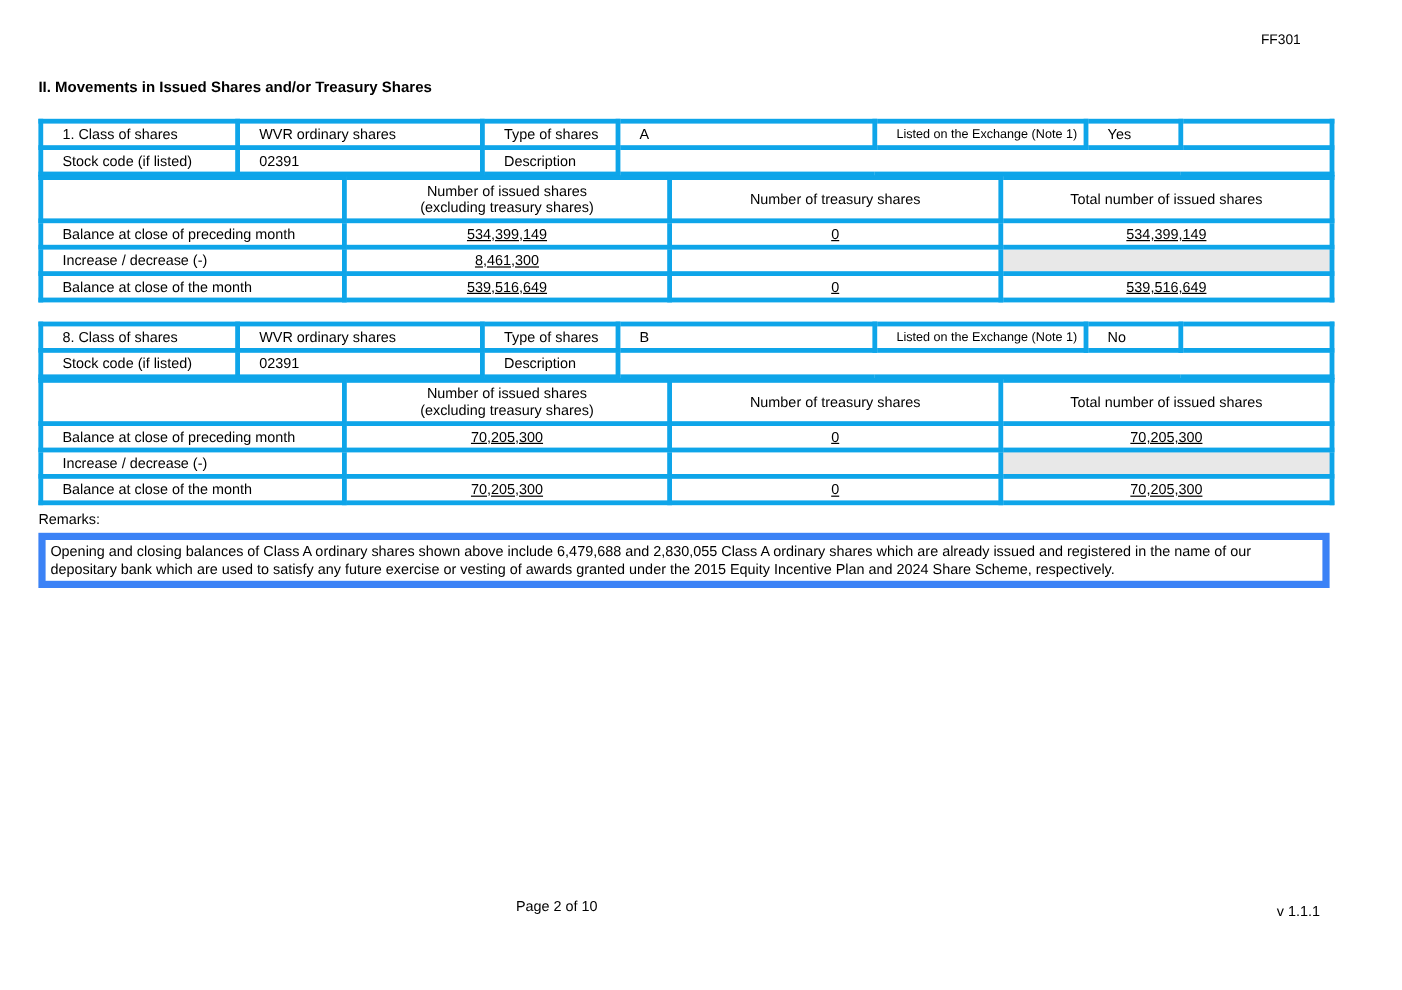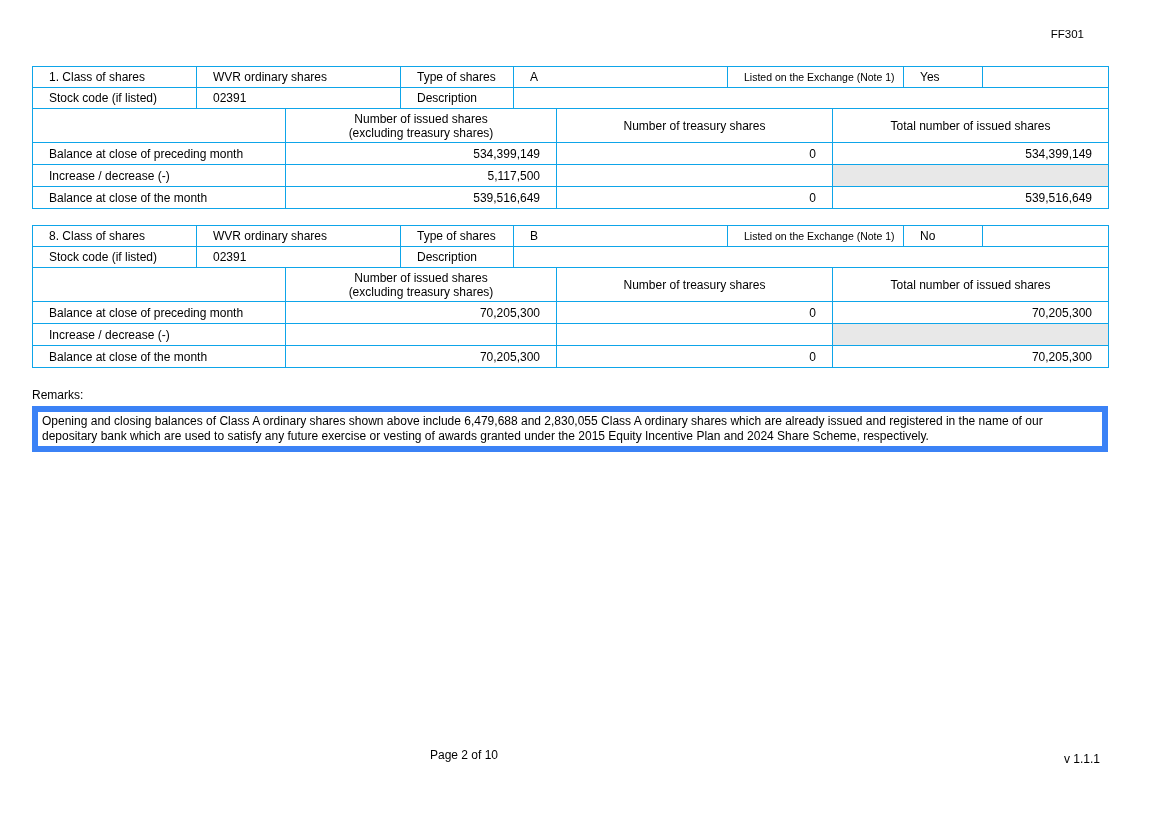--- a/index.html
+++ b/index.html
@@ -28,38 +28,38 @@
     font-size: 12.5px;
     margin-bottom: 19px;
   }
 
   table {
     border-collapse: collapse;
     table-layout: fixed;
     width: 1076px;
   }
   td {
-    border: 1px solid #0ea5e9;
+    border: 4px solid #0ea5e9;
     padding: 2px 16px;
     vertical-align: middle;
     overflow: hidden;
     white-space: nowrap;
   }
   .info-table td { height: 21px; }
   .data-table { margin-top: -1px; }
   .data-table td { height: 22px; margin-top: 36px; }
   .data-table tr.hdr td { height: 34px; text-align: center; white-space: normal; }
   .hdr-line { line-height: 14px; }
   td.small { font-size: 10.5px; }
-  td.num { text-align: right; }
+  td.num { text-align: center; text-decoration: underline; }
   td.shaded { background: var(--shaded); }
 
   .table-block + .table-block { margin-top: 16px; }
 
-  .remarks { margin-top: 20px; }
+  .remarks { margin-top: 5px; }
   .remarks-label { margin-bottom: 4px; }
   .remarks-box {
     border: 6px solid #3b82f6;
     padding: 2px 4px;
     line-height: 15px;
     min-height: 34px;
     white-space: normal;
   }
 
   .footer-page {
@@ -70,20 +70,21 @@
     position: absolute; top: 752px; right: 68px;
   }
 </style>
 </head>
 <body>
 
 <div class="form-code">FF301</div>
 
 <div class="content">
 
+  <div class="section-title">II. Movements in Issued Shares and/or Treasury Shares</div>
 
   <div class="table-block">
     <table class="info-table">
       <colgroup>
         <col style="width:164px">
           <col style="width:204px">
           <col style="width:113px">
         <col style="width:214px">
           <col style="width:176px">
           <col style="width:79px">
@@ -125,21 +126,21 @@
         <td>Total number of issued shares</td>
       </tr>
       <tr>
         <td>Balance at close of preceding month</td>
         <td class="num">534,399,149</td>
         <td class="num">0</td>
         <td class="num">534,399,149</td>
       </tr>
       <tr>
         <td>Increase / decrease (-)</td>
-        <td class="num">5,117,500</td>
+        <td class="num">8,461,300</td>
         <td class="num"></td>
         <td class="num shaded"></td>
       </tr>
       <tr>
         <td>Balance at close of the month</td>
         <td class="num">539,516,649</td>
         <td class="num">0</td>
         <td class="num">539,516,649</td>
       </tr>
     </tbody>

